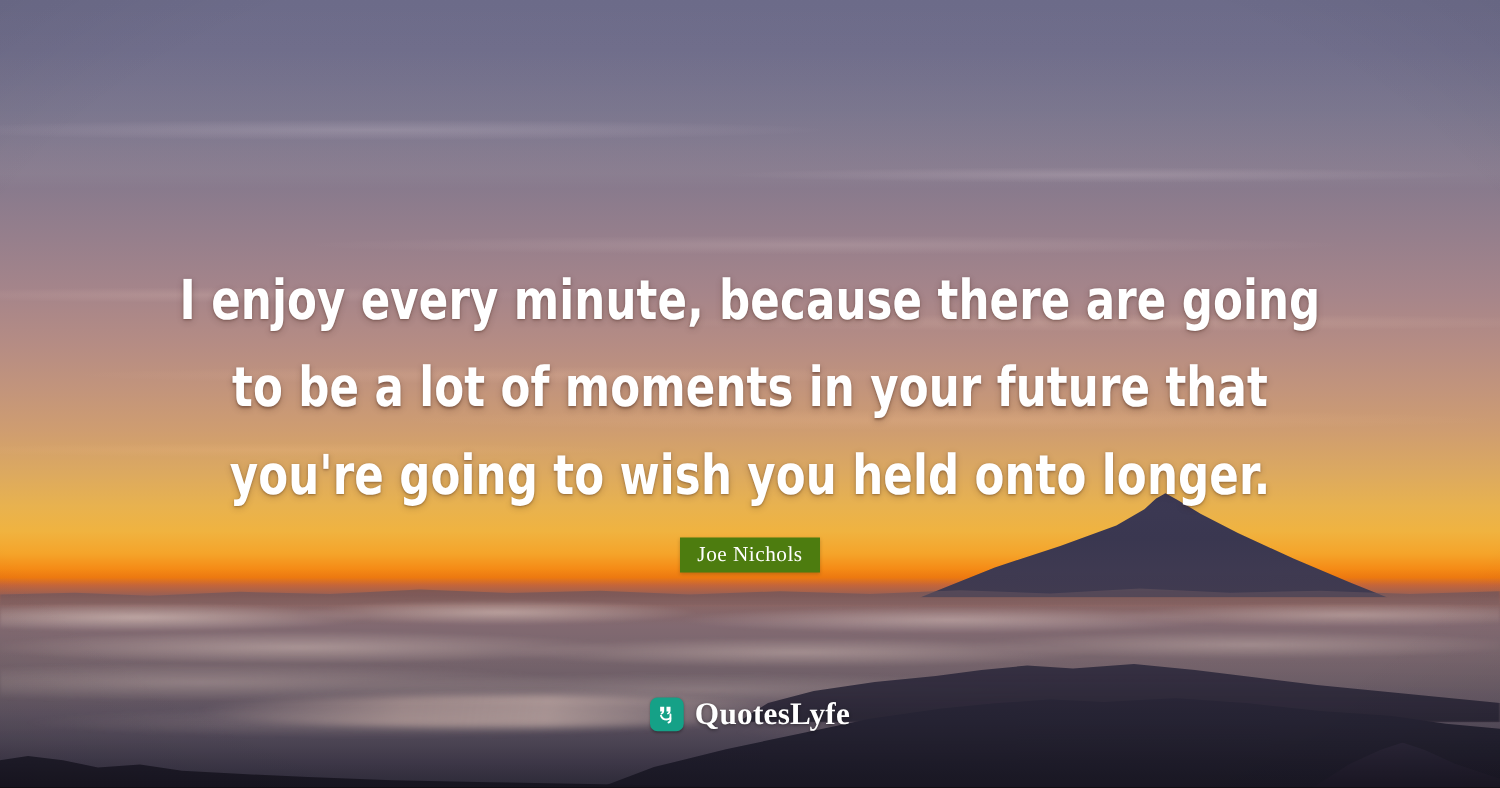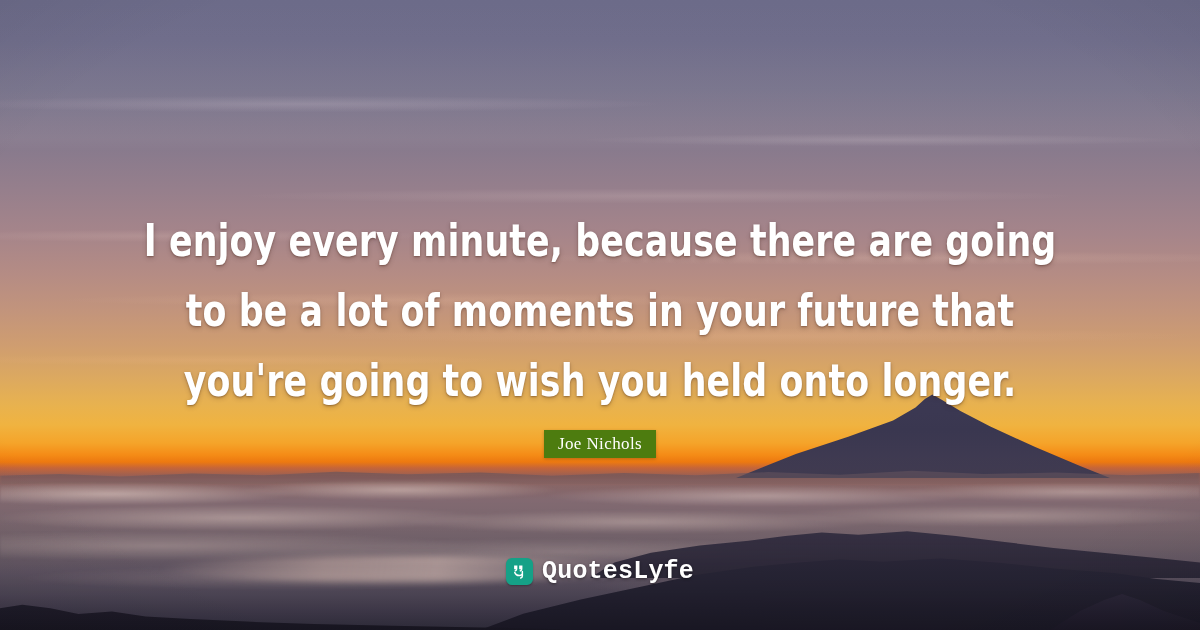--- a/index.html
+++ b/index.html
@@ -260,21 +260,21 @@
     border-radius: 6px;
     background: #15a187;
     display: flex;
     align-items: center;
     justify-content: center;
     box-shadow: 0 1px 2px rgba(0,0,0,0.3);
     flex: none;
   }
 
   .brand-name {
-    font-family: Liberation Mono, monospace;
+    font-family: Liberation Serif, serif;
     font-weight: 700;
     font-size: 25px;
     color: #ffffff;
     letter-spacing: 0.2px;
     text-shadow: 0 1px 3px rgba(0,0,0,0.45);
     line-height: 1;
   }
 </style>
 </head>
 <body>

